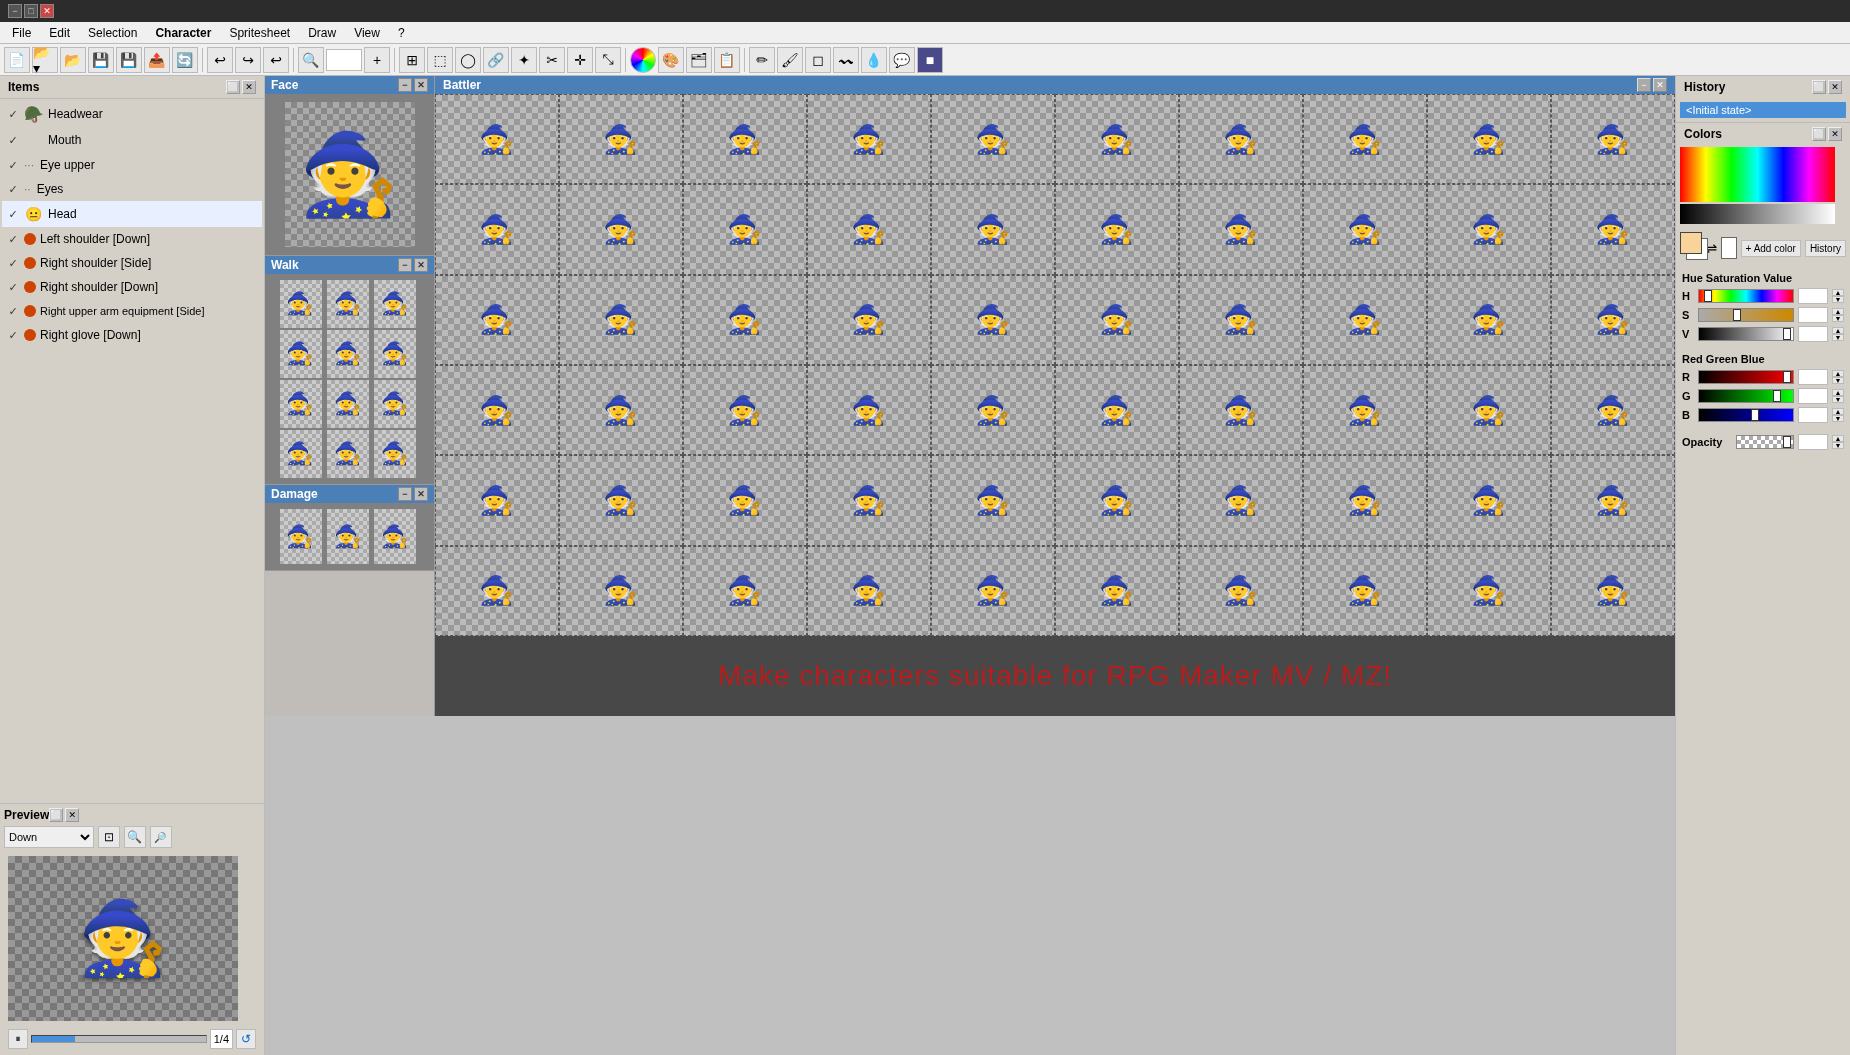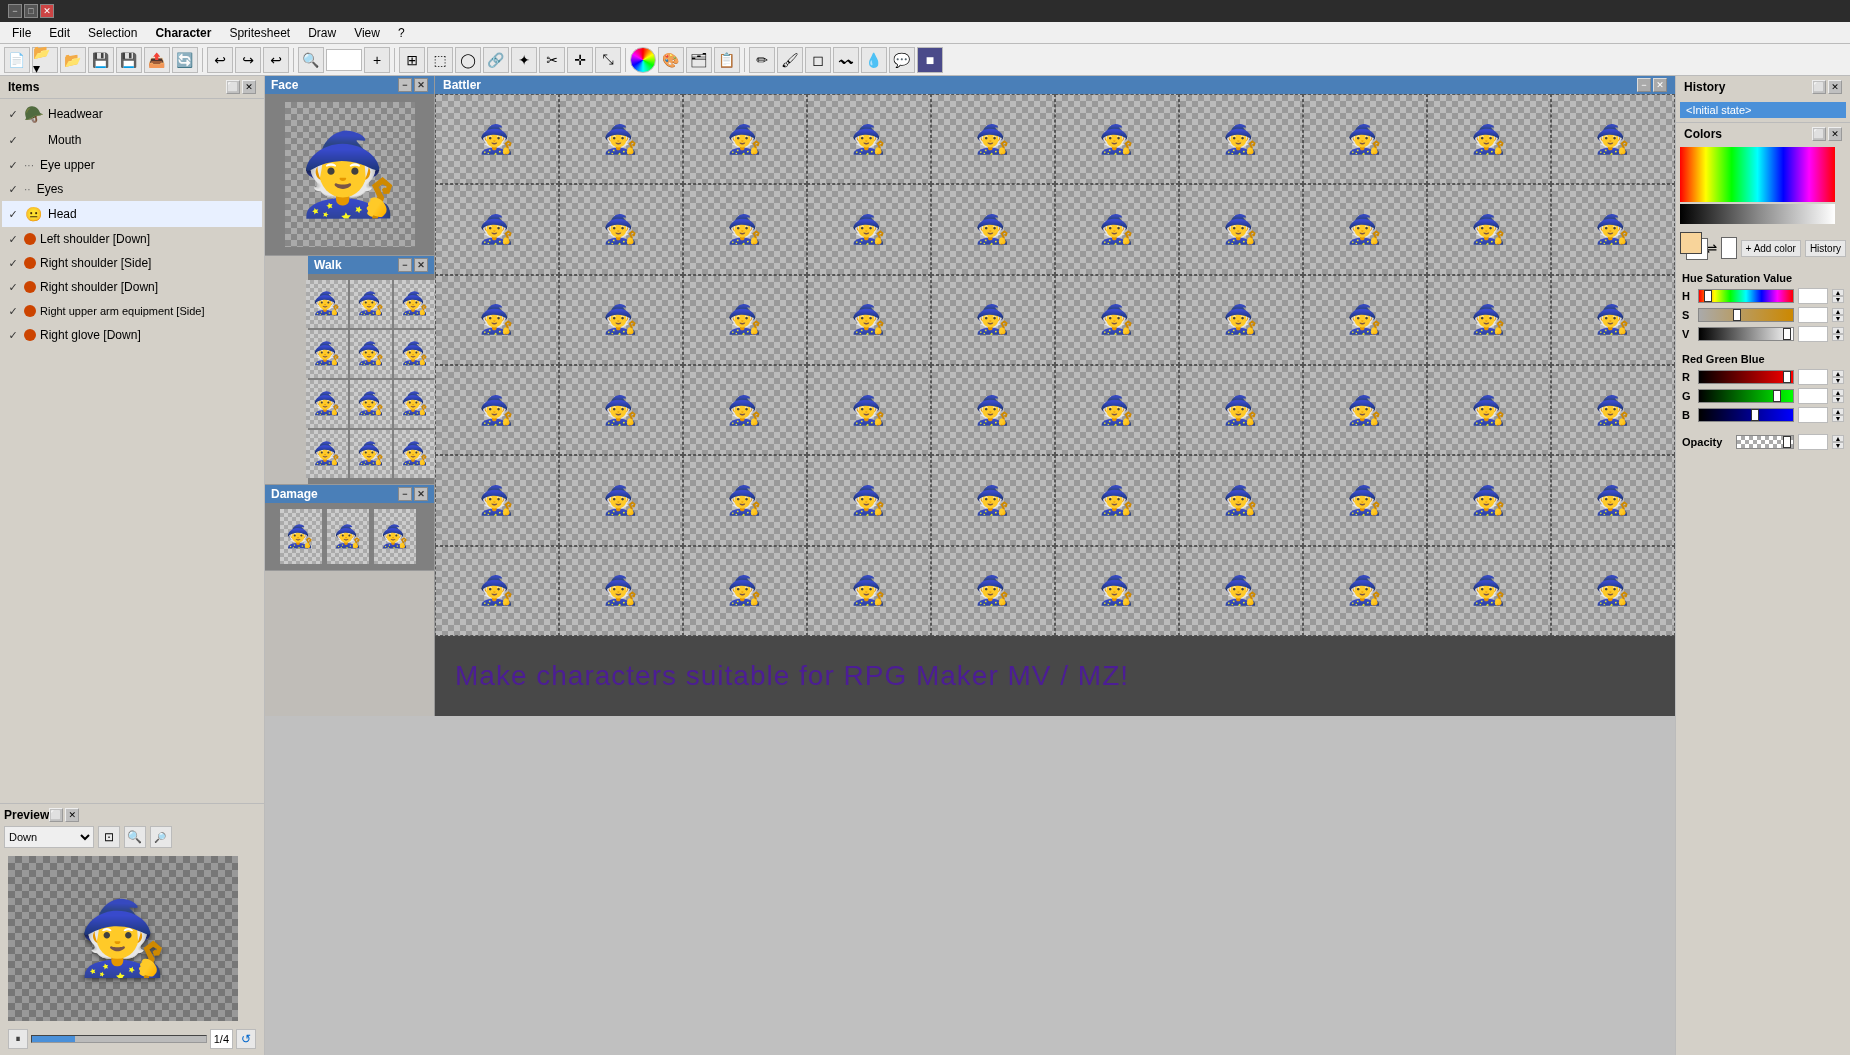--- a/index.html
+++ b/index.html
@@ -67,21 +67,21 @@
 
     
     #battler-panel { flex: 1; display: flex; flex-direction: column; }
     #battler-header { background: #4a7fb8; color: white; padding: 2px 8px; display: flex; align-items: center; justify-content: space-between; }
     #battler-title { font-size: 12px; font-weight: bold; }
     #battler-content { flex: 1; background: #808080; overflow: hidden; position: relative; }
     .battler-grid { display: grid; grid-template-columns: repeat(10, 1fr); gap: 0; width: 100%; height: 100%; }
     .battler-cell { background: repeating-conic-gradient(#999 0% 25%, #bbb 0% 50%) 0 0 / 12px 12px; border: 1px dashed #555; display: flex; align-items: center; justify-content: center; font-size: 28px; overflow: hidden; }
 
     
-    #bottom-overlay { background: rgba(50,50,50,0.85); color: #4c1d95; padding: 12px 20px; display: flex; align-items: center; min-height: 80px; }
+    #bottom-overlay { background: rgba(50,50,50,0.85); color: #b91c1c; padding: 12px 20px; display: flex; align-items: center; justify-content: center; min-height: 80px; }
     #overlay-text { font-size: 28px; font-weight: 300; letter-spacing: 1px; }
 
     
     #right-panel { width: 175px; background: #d4d0c8; border-left: 1px solid #bbb; display: flex; flex-direction: column; }
     #history-section { border-bottom: 1px solid #bbb; }
     #history-header { padding: 4px 8px; display: flex; align-items: center; justify-content: space-between; }
     #history-title { font-size: 12px; font-weight: bold; }
     #history-content { padding: 4px; }
     #initial-state { background: #4a90d9; color: white; padding: 2px 6px; font-size: 11px; }
 
@@ -308,21 +308,21 @@
             <div class="panel-btns">
               <div class="pbtn">−</div>
               <div class="pbtn">✕</div>
             </div>
           </div>
           <div class="sub-panel-content" style="background:#808080;padding:8px;display:flex;align-items:center;justify-content:center;">
             <div class="face-preview" style="width:130px;height:145px;background:repeating-conic-gradient(#888 0% 25%, #aaa 0% 50%) 0 0/12px 12px;display:flex;align-items:center;justify-content:center;font-size:80px;">🧙</div>
           </div>
         </div>
 
-        <div class="sub-panel" style="flex:0 0 auto;padding-left:43px;">
+        <div class="sub-panel" style="flex:0 0 auto;">
           <div class="sub-panel-header">
             <span>Walk</span>
             <div class="panel-btns">
               <div class="pbtn">−</div>
               <div class="pbtn">✕</div>
             </div>
           </div>
           <div class="sub-panel-content" style="background:#808080;padding:6px;">
             <div class="walk-grid">
               <div class="walk-cell">🧙</div>

